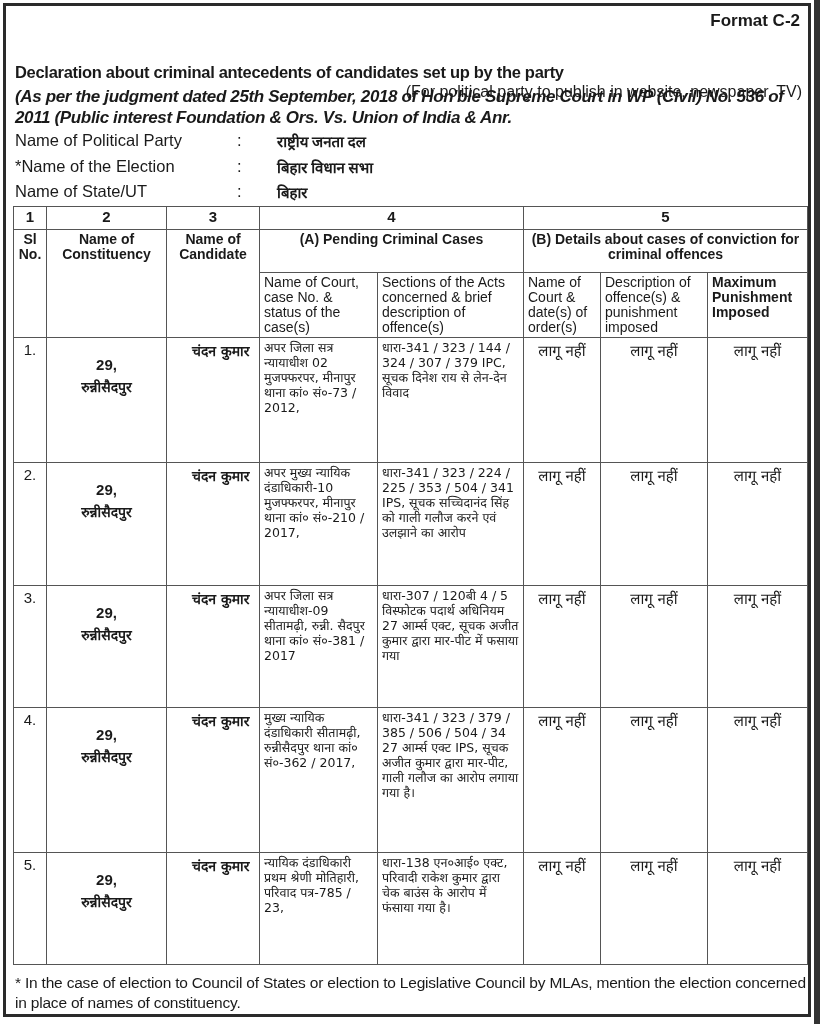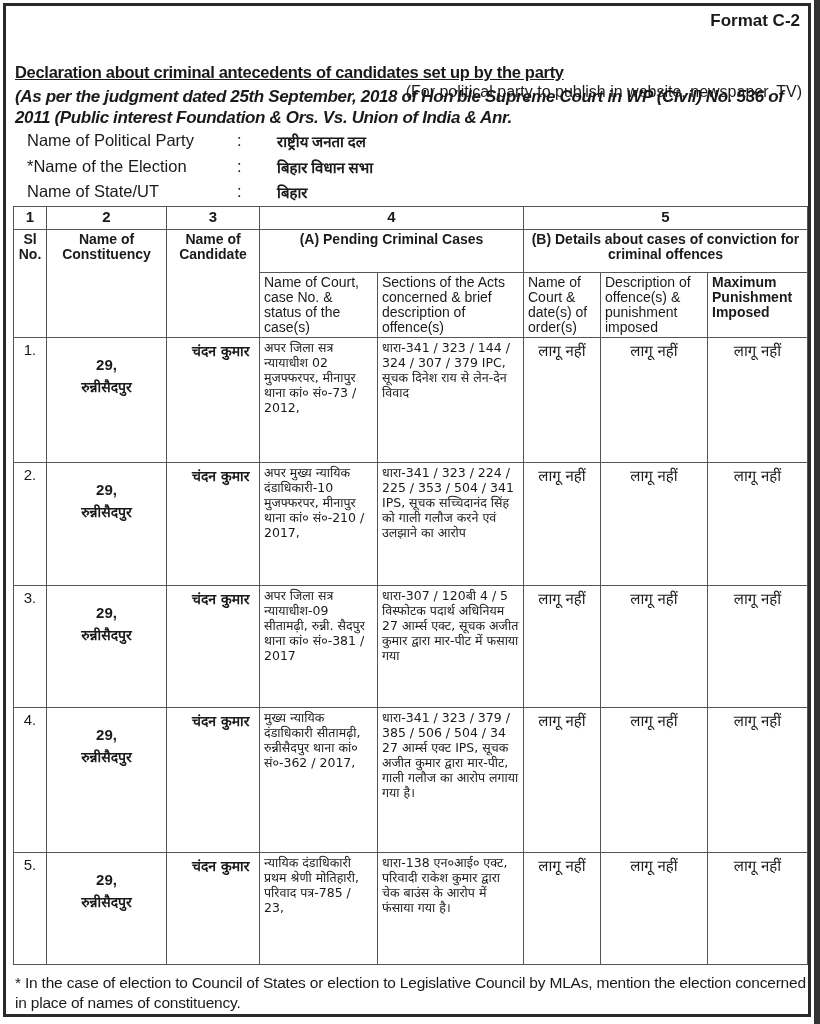--- a/index.html
+++ b/index.html
@@ -1,24 +1,24 @@
 <!DOCTYPE html>
 <html><head>
   <meta charset="utf-8">
   <style>
     html, body { margin:0; padding:0; background:#fff; }
     body { width:820px; height:1024px; position:relative; overflow:hidden; font-family:"Liberation Sans", sans-serif; color:#1a1a1a; }
     .frame { position:absolute; left:3px; top:3px; width:808px; height:1014px; border:3px solid #2a2a2a; box-sizing:border-box; }
     .rframe { position:absolute; right:0; top:0; width:6px; height:1024px; background:#333; }
     .format { position:absolute; right:20px; top:11px; font-weight:bold; font-size:17px; }
     .subtitle { position:absolute; right:18px; top:39px; font-size:16px;margin-top:44px; }
-    .decl { position:absolute; left:15px; top:63px; font-weight:bold; font-size:16.5px; text-decoration:underline; letter-spacing:-0.3px; }
+    .decl { position:absolute; left:15px; top:63px; font-weight:bold; font-size:16.5px; letter-spacing:-0.3px; }
     .judg { position:absolute; left:15px; top:86px; width:800px; font-weight:bold; font-style:italic; font-size:17px; line-height:21px; letter-spacing:-0.35px; }
     .meta { position:absolute; left:15px; font-size:16.5px; }
-    .meta .lbl { position:absolute; left:12px; white-space:nowrap; }
+    .meta .lbl { position:absolute; left:0; white-space:nowrap; }
     .meta .colon { position:absolute; left:222px; }
     .meta .val { position:absolute; left:262px; white-space:nowrap; font-family:Liberation Serif, serif; font-size:15px; font-weight:bold; }
     table.main { position:absolute; left:13px; top:206px; width:794px; border-collapse:collapse; table-layout:fixed; font-size:14px; }
     table.main td { border:1.5px solid #555; vertical-align:top; padding:2px 4px; line-height:15px; }
     .num td { text-align:center; font-weight:bold; font-size:15px; height:18px; padding:2px; }
     .hd td { text-align:center; font-weight:bold; font-size:14px; height:38px; line-height:15px; }
     .sub td { height:58px; font-size:14px; line-height:14px; }
     .sub td.bold { font-weight:bold; }
     .row td { font-family:"DejaVu Sans", sans-serif; font-size:12.5px; line-height:17px; }
     .row td.sl { font-family:"Liberation Sans", sans-serif; font-size:15px; text-align:center; padding-top:4px; }

